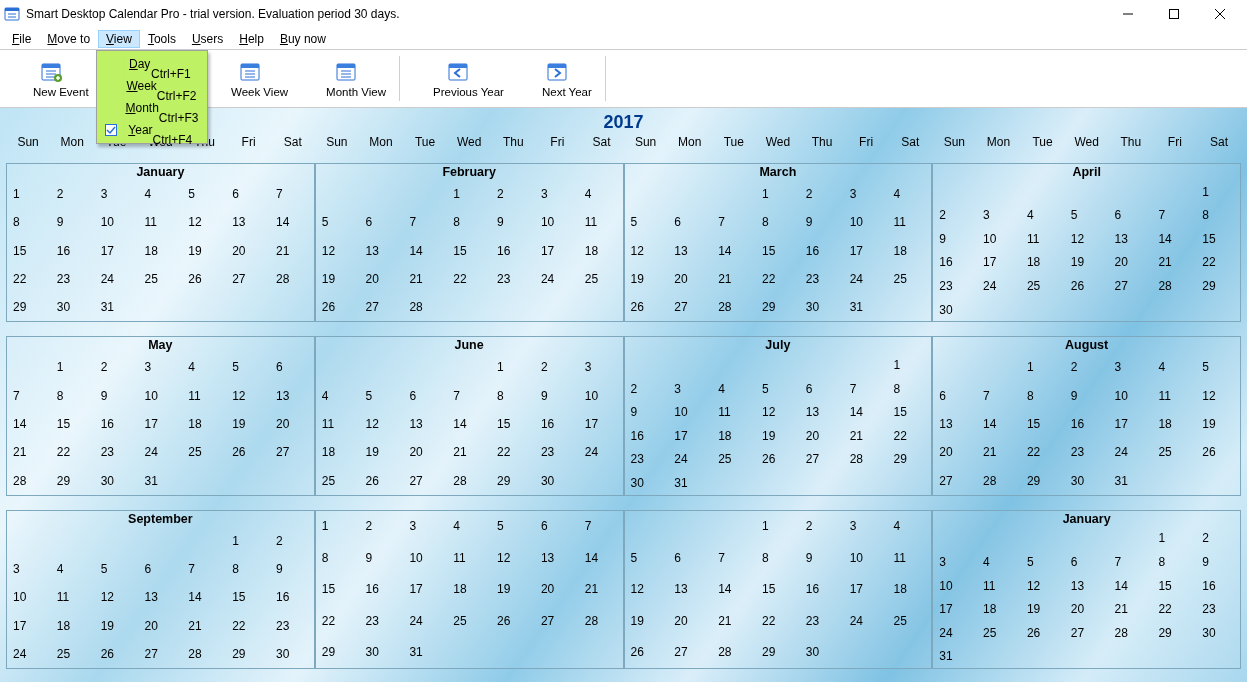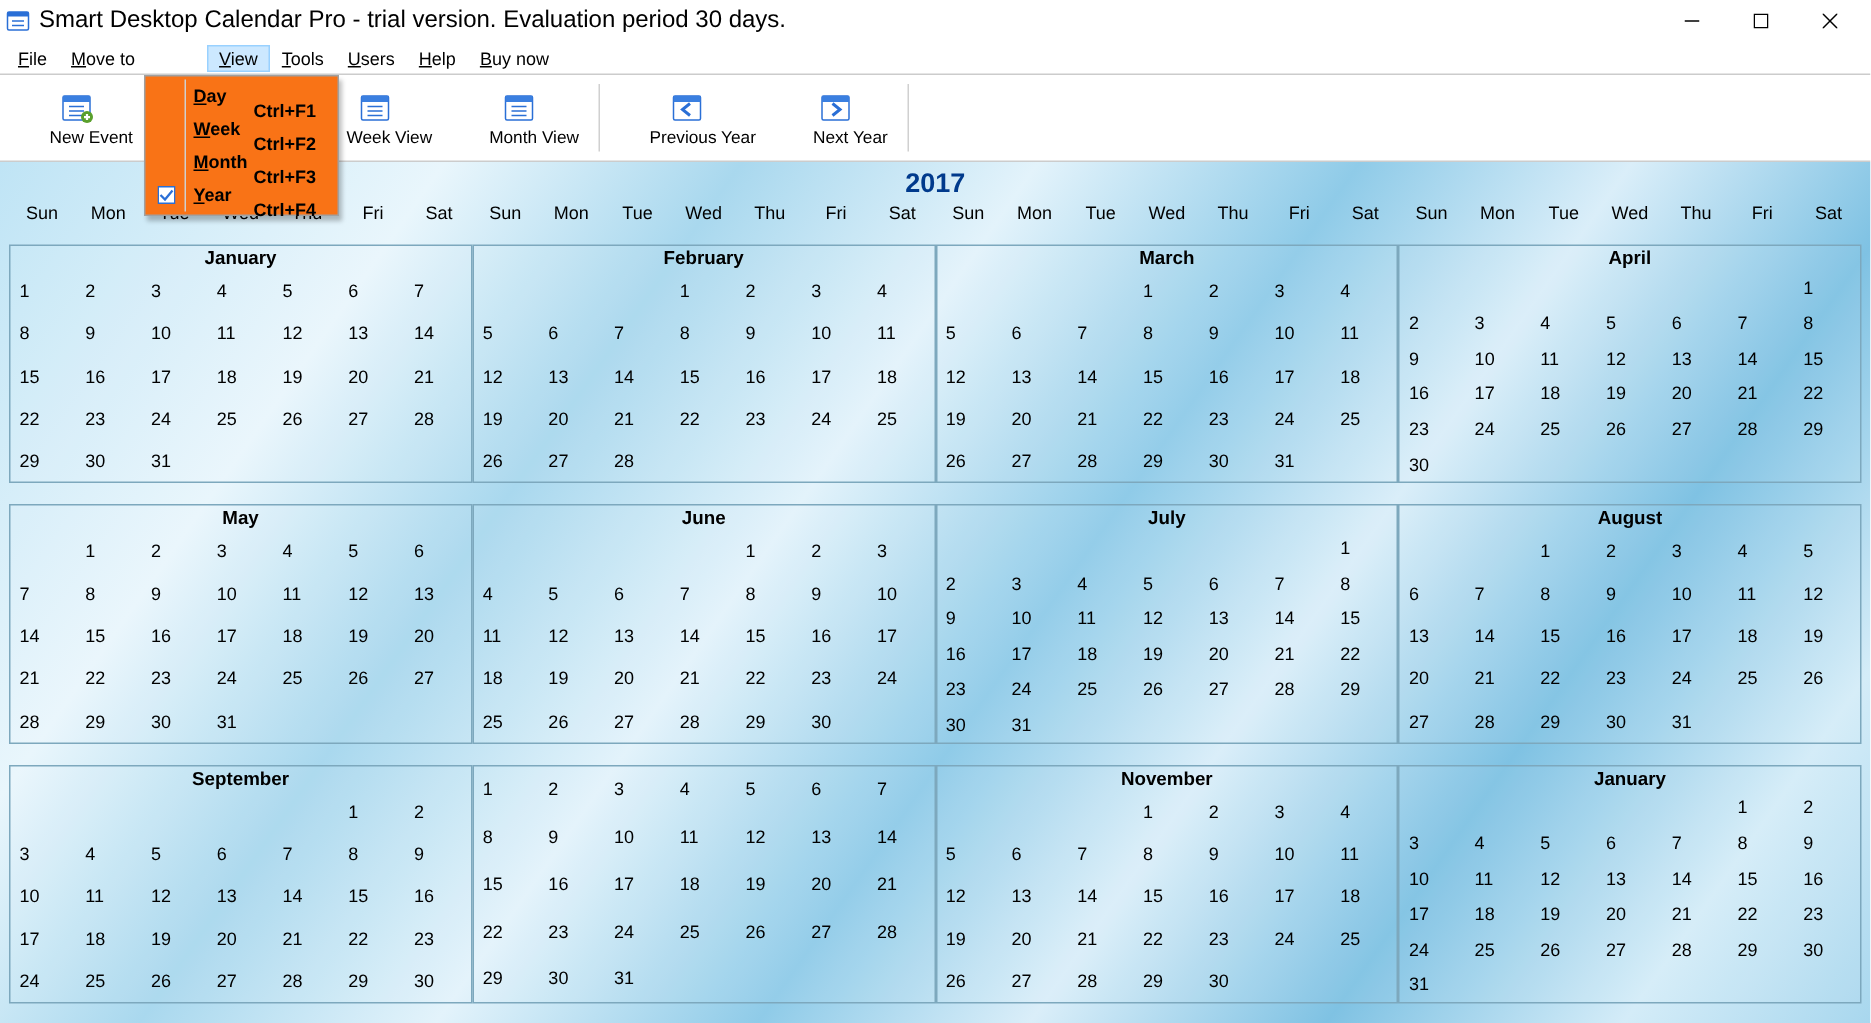--- a/index.html
+++ b/index.html
@@ -1,32 +1,32 @@
 <!DOCTYPE html>
 <html><head>
 <meta charset="utf-8">
 <style>
   * { box-sizing: border-box; margin: 0; padding: 0; font-family: "Segoe UI", Tahoma, sans-serif; }
   body { width: 1247px; height: 682px; background: #fff; overflow: hidden; font-size: 12px; }
 
   
   .titlebar { height: 28px; display: flex; align-items: center; padding: 0 4px; background:#fff; }
   .titlebar .app-icon { width: 16px; height: 16px; margin-right: 6px; }
-  .titlebar .title { flex: 1; font-size: 16px; color:#000; }
+  .titlebar .title { flex: 1; font-size: 12px; color:#000; }
   .titlebar .win-btn { width: 46px; height: 28px; display: flex; align-items: center; justify-content: center; }
   .titlebar .win-btn svg { display:block; }
 
   
   .menubar { height: 22px; display: flex; align-items: center; padding: 0 4px; border-bottom: 1px solid #ccc; position: relative; z-index: 20; }
   .menubar .menu-item { padding: 2px 8px; font-size: 12px; color:#000; user-select:none; }
   .menubar .menu-item .ul { text-decoration: underline; }
-  .menubar .menu-item.active { background:#cce8ff; border:1px solid #99d1ff; padding:1px 7px;margin-left:40px; }
+  .menubar .menu-item.active { background:#cce8ff; border:1px solid #99d1ff; padding:1px 7px; }
 
   
-  .dropdown { position: absolute; top: 50px; left: 96px; width: 130px; background:#f97316; border:1px solid #a0a0a0; box-shadow: 2px 3px 3px rgba(0,0,0,.25); z-index: 30; padding:2px;font-weight:bold; }
+  .dropdown { position: absolute; top: 50px; left: 96px; width: 112px; background:#bef264; border:1px solid #a0a0a0; box-shadow: 2px 3px 3px rgba(0,0,0,.25); z-index: 30; padding:2px; }
   .dropdown .gutter { position:absolute; top:2px; bottom:2px; left:26px; width:1px; background:#d0d0d0;}
   .dropdown .dd-item { height: 22px; display:flex; align-items:center; font-size:12px; }
   .dropdown .dd-check { width: 24px; display:flex; align-items:center; justify-content:center; }
   .dropdown .dd-label { flex:1; padding-left:6px; }
   .dropdown .dd-label .ul { text-decoration: underline; }
   .dropdown .dd-short { width:54px; color:#000;margin-top:20px; }
 
   
   .toolbar { height: 58px; display:flex; align-items:stretch; border-bottom:1px solid #ccc; padding:2px 4px; gap:0; }
   .toolbar .sep { width:1px; background:#d0d0d0; margin:4px 4px; }
@@ -744,21 +744,20 @@
             <div class="day">30</div>
             <div class="day">31</div>
             <div class="day empty"></div>
             <div class="day empty"></div>
             <div class="day empty"></div>
             <div class="day empty"></div>
           </div>
         </div>
       </div>
       <div class="month">
-        <div class="month-name">November</div>
         <div class="weeks">
           <div class="week">
             <div class="day empty"></div>
             <div class="day empty"></div>
             <div class="day empty"></div>
             <div class="day">1</div>
             <div class="day">2</div>
             <div class="day">3</div>
             <div class="day">4</div>
           </div>

